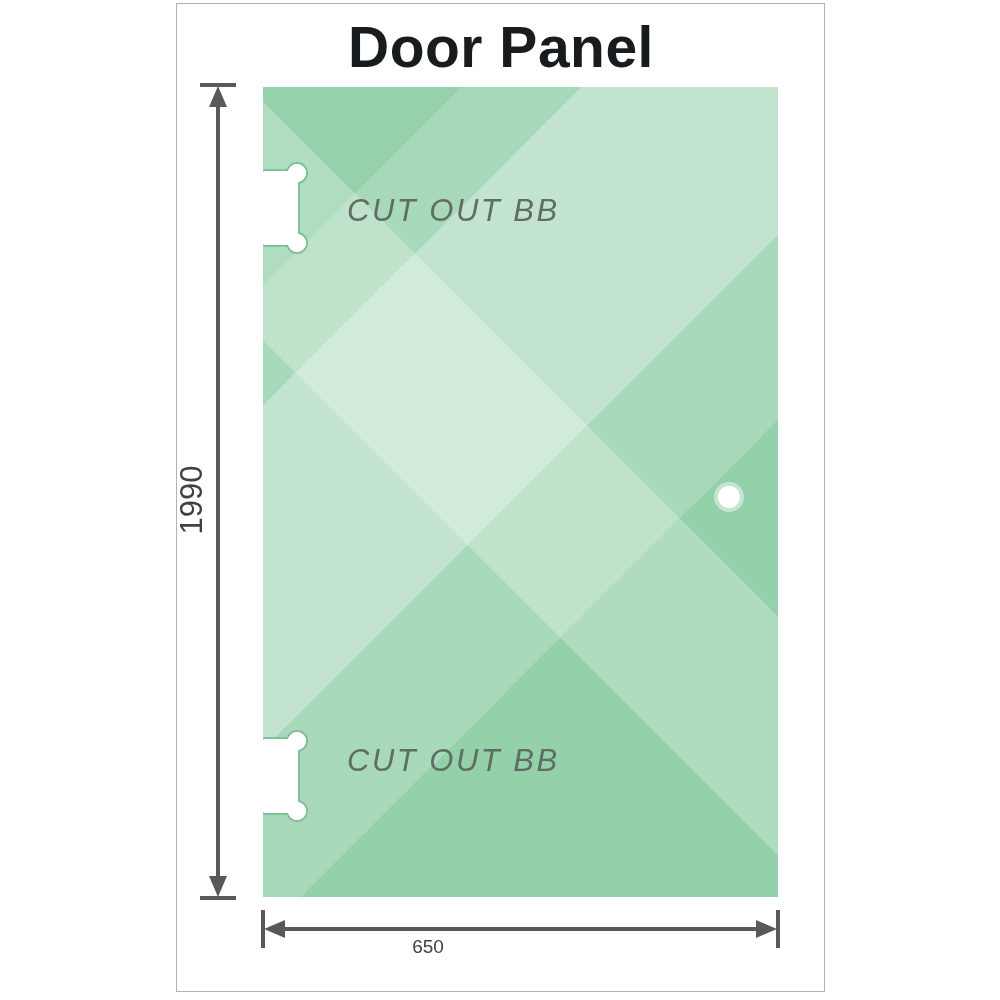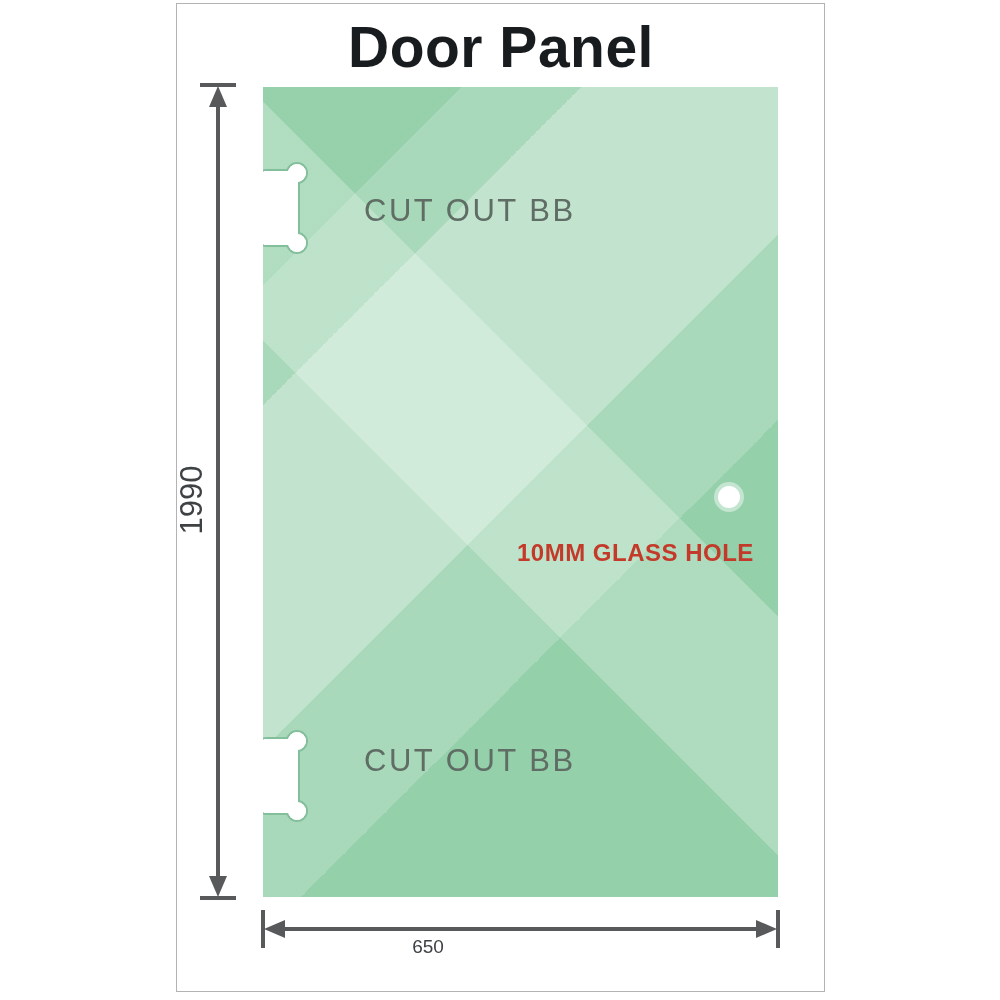--- a/index.html
+++ b/index.html
@@ -14,21 +14,21 @@
       linear-gradient(135deg,
         rgba(255,255,255,0.06) 0%, rgba(255,255,255,0.06) 15%,
         rgba(255,255,255,0.22) 15%, rgba(255,255,255,0.22) 24%,
         rgba(255,255,255,0.45) 24%, rgba(255,255,255,0.45) 50%,
         rgba(255,255,255,0.22) 50%, rgba(255,255,255,0.22) 64%,
         rgba(255,255,255,0.04) 64%, rgba(255,255,255,0.04) 100%);
   }
   .cutout{position:absolute;width:48px;height:96px;}
   .cutout.top{left:263px;top:160px;}
   .cutout.bottom{left:263px;top:728px;}
-  .cutout-label{position:absolute;left:364px;font-size:31px;letter-spacing:2.5px;color:#5f6d65;font-weight:400;}
+  .cutout-label{position:absolute;left:347px;font-size:31px;letter-spacing:2.5px;color:#5f6d65;font-weight:400;font-style:italic;}
   .cutout-label.top{top:193px;}
   .cutout-label.bottom{top:743px;}
   .hole{position:absolute;left:718px;top:486px;width:22px;height:22px;border-radius:50%;background:#ffffff;box-shadow:0 0 0 4px rgba(255,255,255,0.45);}
   .hole-label{position:absolute;left:517px;top:539px;font-size:24px;font-weight:600;color:#c43a2a;letter-spacing:0.5px;}
   .vdim{position:absolute;left:196px;top:80px;}
   .hdim{position:absolute;left:255px;top:908px;}
   .dim-text{color:#3e4244;}
   .height-label{position:absolute;left:192px;top:500px;transform:translate(-50%,-50%) rotate(-90deg);font-size:31px;white-space:nowrap;}
   .width-label{position:absolute;left:263px;top:936px;width:330px;text-align:center;font-size:19px;}
 </style>
@@ -66,21 +66,20 @@
       <rect x="-2" y="11" width="37" height="74" rx="5"></rect>
       <circle cx="34" cy="13" r="9"></circle>
       <circle cx="34" cy="83" r="9"></circle>
     </g>
   </svg>
 
   <div class="cutout-label top">CUT OUT BB</div>
   <div class="cutout-label bottom">CUT OUT BB</div>
 
   <div class="hole"></div>
-  <div class="hole-label">10MM GLASS HOLE</div>
 
   <svg class="vdim" width="44" height="824" viewBox="0 0 44 824">
     <g stroke="#58595b" stroke-width="4" fill="none">
       <path d="M4 5 H40"></path>
       <path d="M4 818 H40"></path>
       <path d="M22 16 V808"></path>
     </g>
     <g fill="#58595b" stroke="none">
       <polygon points="22,6 13,27 31,27"></polygon>
       <polygon points="22,817 13,796 31,796"></polygon>

